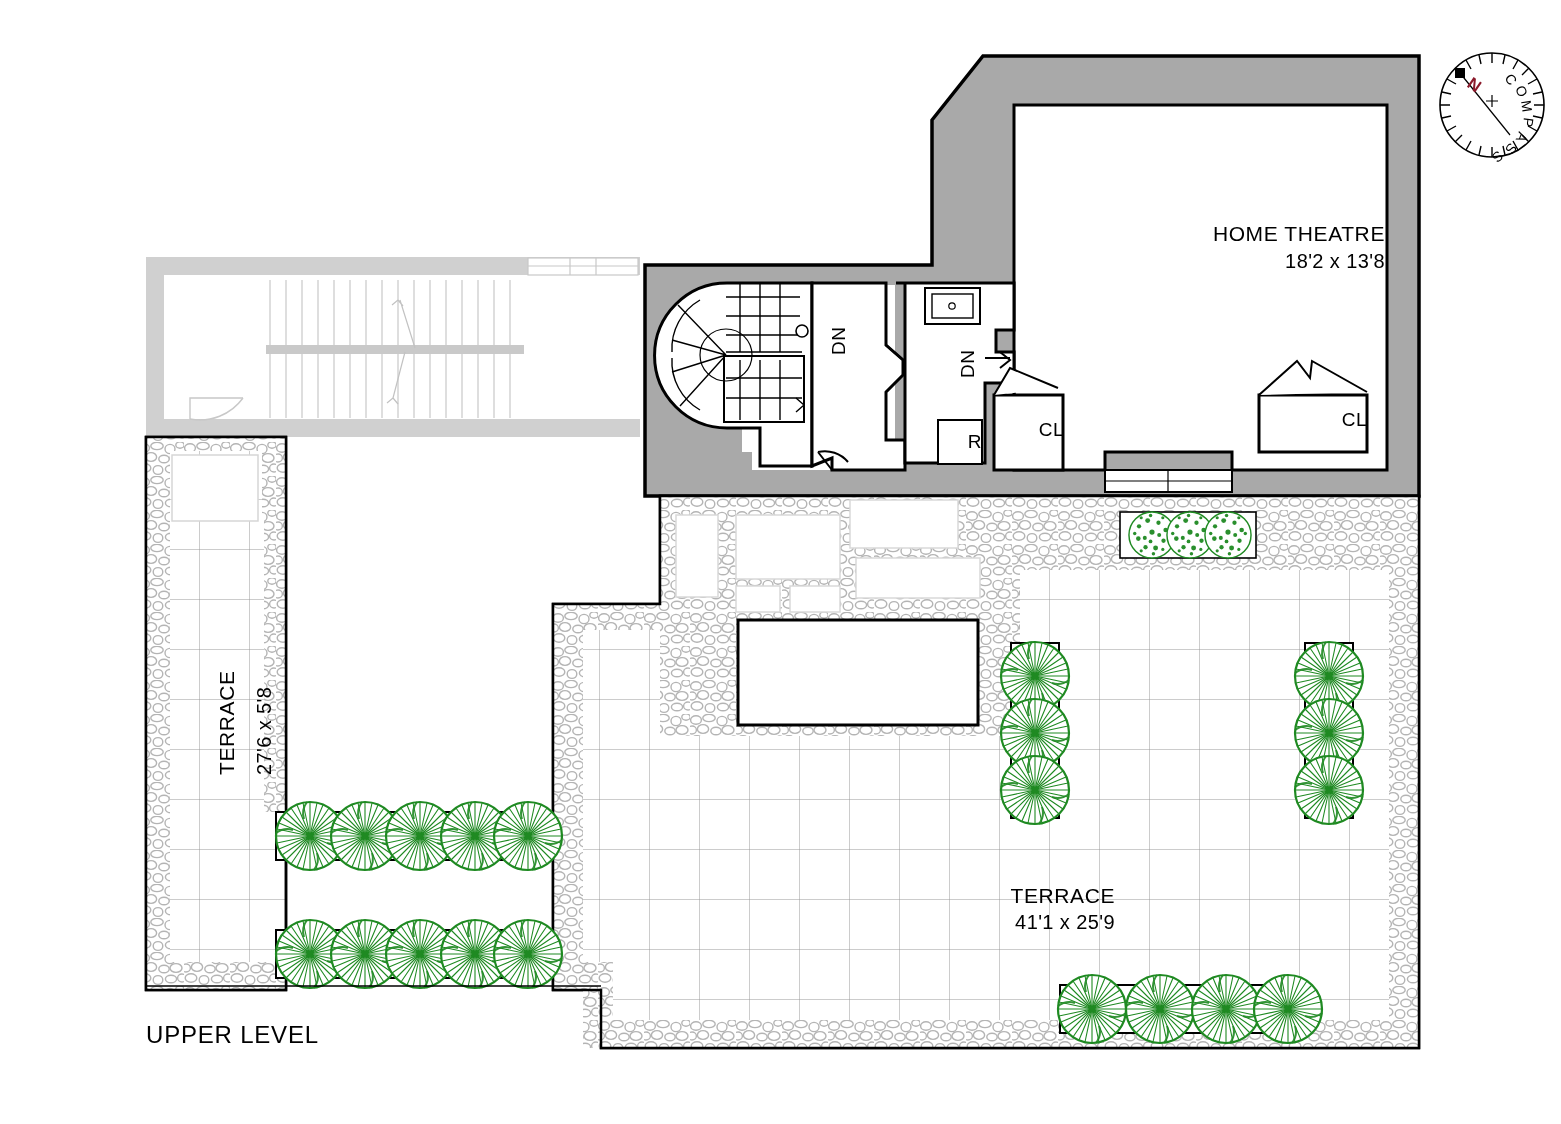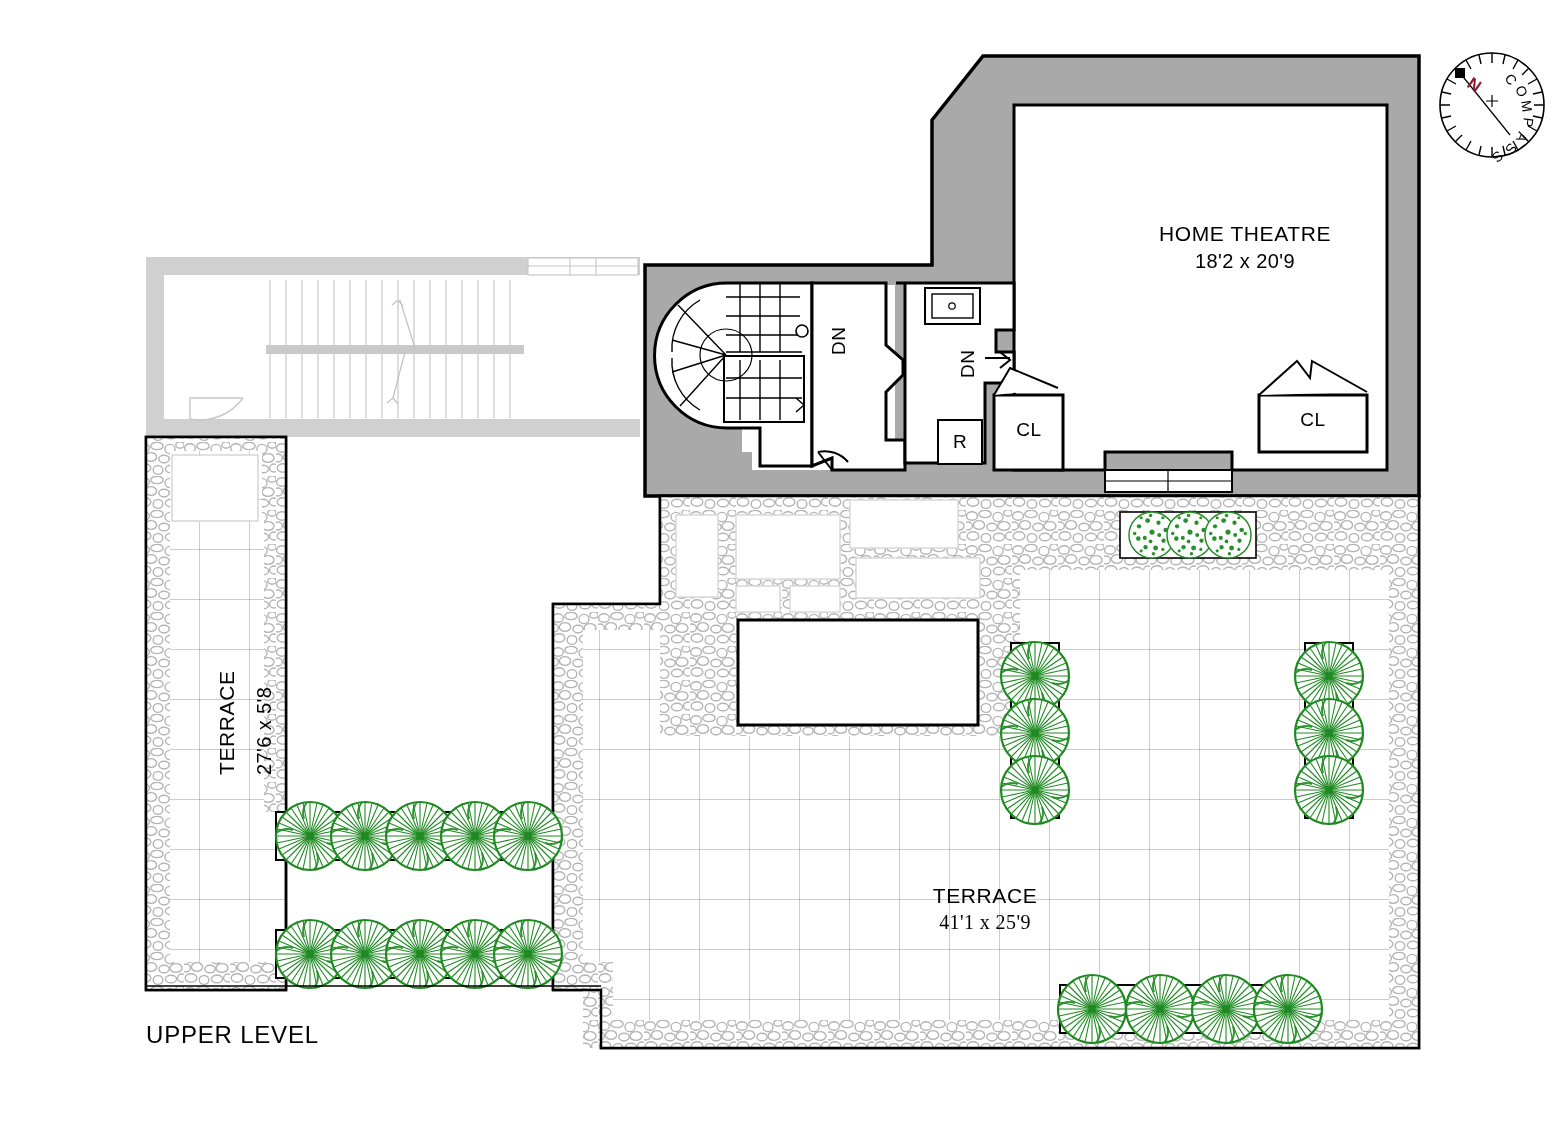--- a/index.html
+++ b/index.html
@@ -9,21 +9,21 @@
     font-family:"Liberation Sans", sans-serif;
     overflow:hidden;position:relative;
   }
   #plan{position:absolute;left:0;top:0;width:1561px;height:1124px;}
   .lbl{position:absolute;font-family:"Liberation Sans",sans-serif;color:#000;white-space:pre;}
   .room-name{font-size:21px;letter-spacing:.6px;}
   .room-dim{font-size:20px;letter-spacing:.4px;}
   .small-lbl{font-size:19px;letter-spacing:.5px;}
   .level-lbl{font-size:24px;letter-spacing:.8px;}
   .rot90{transform:rotate(-90deg);transform-origin:left top;}
-  .center{text-align:center;}
+  .center{text-align:right;}
 </style>
 </head>
 <body>
 
 <svg id="plan" viewBox="0 0 1561 1124" xmlns="http://www.w3.org/2000/svg">
   <defs>
 
     <pattern id="pavGrid" width="50" height="50" patternUnits="userSpaceOnUse">
       <rect width="50" height="50" fill="#ffffff"></rect>
       <path d="M50 0 V50 M0 50 H50" stroke="#9a9a9a" stroke-width="1" fill="none"></path>
@@ -322,27 +322,27 @@
       <text transform="translate(1521,101) rotate(82)">M</text>
       <text transform="translate(1524,117) rotate(98)">P</text>
       <text transform="translate(1519,131) rotate(112)">A</text>
       <text transform="translate(1510,142) rotate(126)">S</text>
       <text transform="translate(1498,150) rotate(140)">S</text>
     </g>
   </g>
 </svg>
 
 <div class="lbl room-name center" style="left:1105px;top:222px;width:280px;">HOME THEATRE</div>
-<div class="lbl room-dim center" style="left:1105px;top:250px;width:280px;">18'2 x 20'9</div>
+<div class="lbl room-dim center" style="left:1105px;top:250px;width:280px;">18'2 x 13'8</div>
 
 <div class="lbl room-name rot90" style="left:215px;top:775px;">TERRACE</div>
 <div class="lbl room-dim rot90" style="left:253px;top:775px;">27'6 x 5'8</div>
 
 <div class="lbl room-name center" style="left:855px;top:884px;width:260px;">TERRACE</div>
-<div class="lbl room-dim center" style="left:855px;top:911px;width:260px;font-family:Liberation Serif, serif;">41'1 x 25'9</div>
+<div class="lbl room-dim center" style="left:855px;top:911px;width:260px;">41'1 x 25'9</div>
 
 <div class="lbl small-lbl rot90" style="left:828px;top:355px;">DN</div>
 <div class="lbl small-lbl rot90" style="left:957px;top:378px;">DN</div>
 
 <div class="lbl small-lbl center" style="left:994px;top:419px;width:70px;">CL</div>
 <div class="lbl small-lbl center" style="left:1259px;top:409px;width:108px;">CL</div>
 <div class="lbl small-lbl center" style="left:938px;top:431px;width:44px;">R</div>
 
 <div class="lbl level-lbl" style="left:146px;top:1021px;">UPPER LEVEL</div>
 

